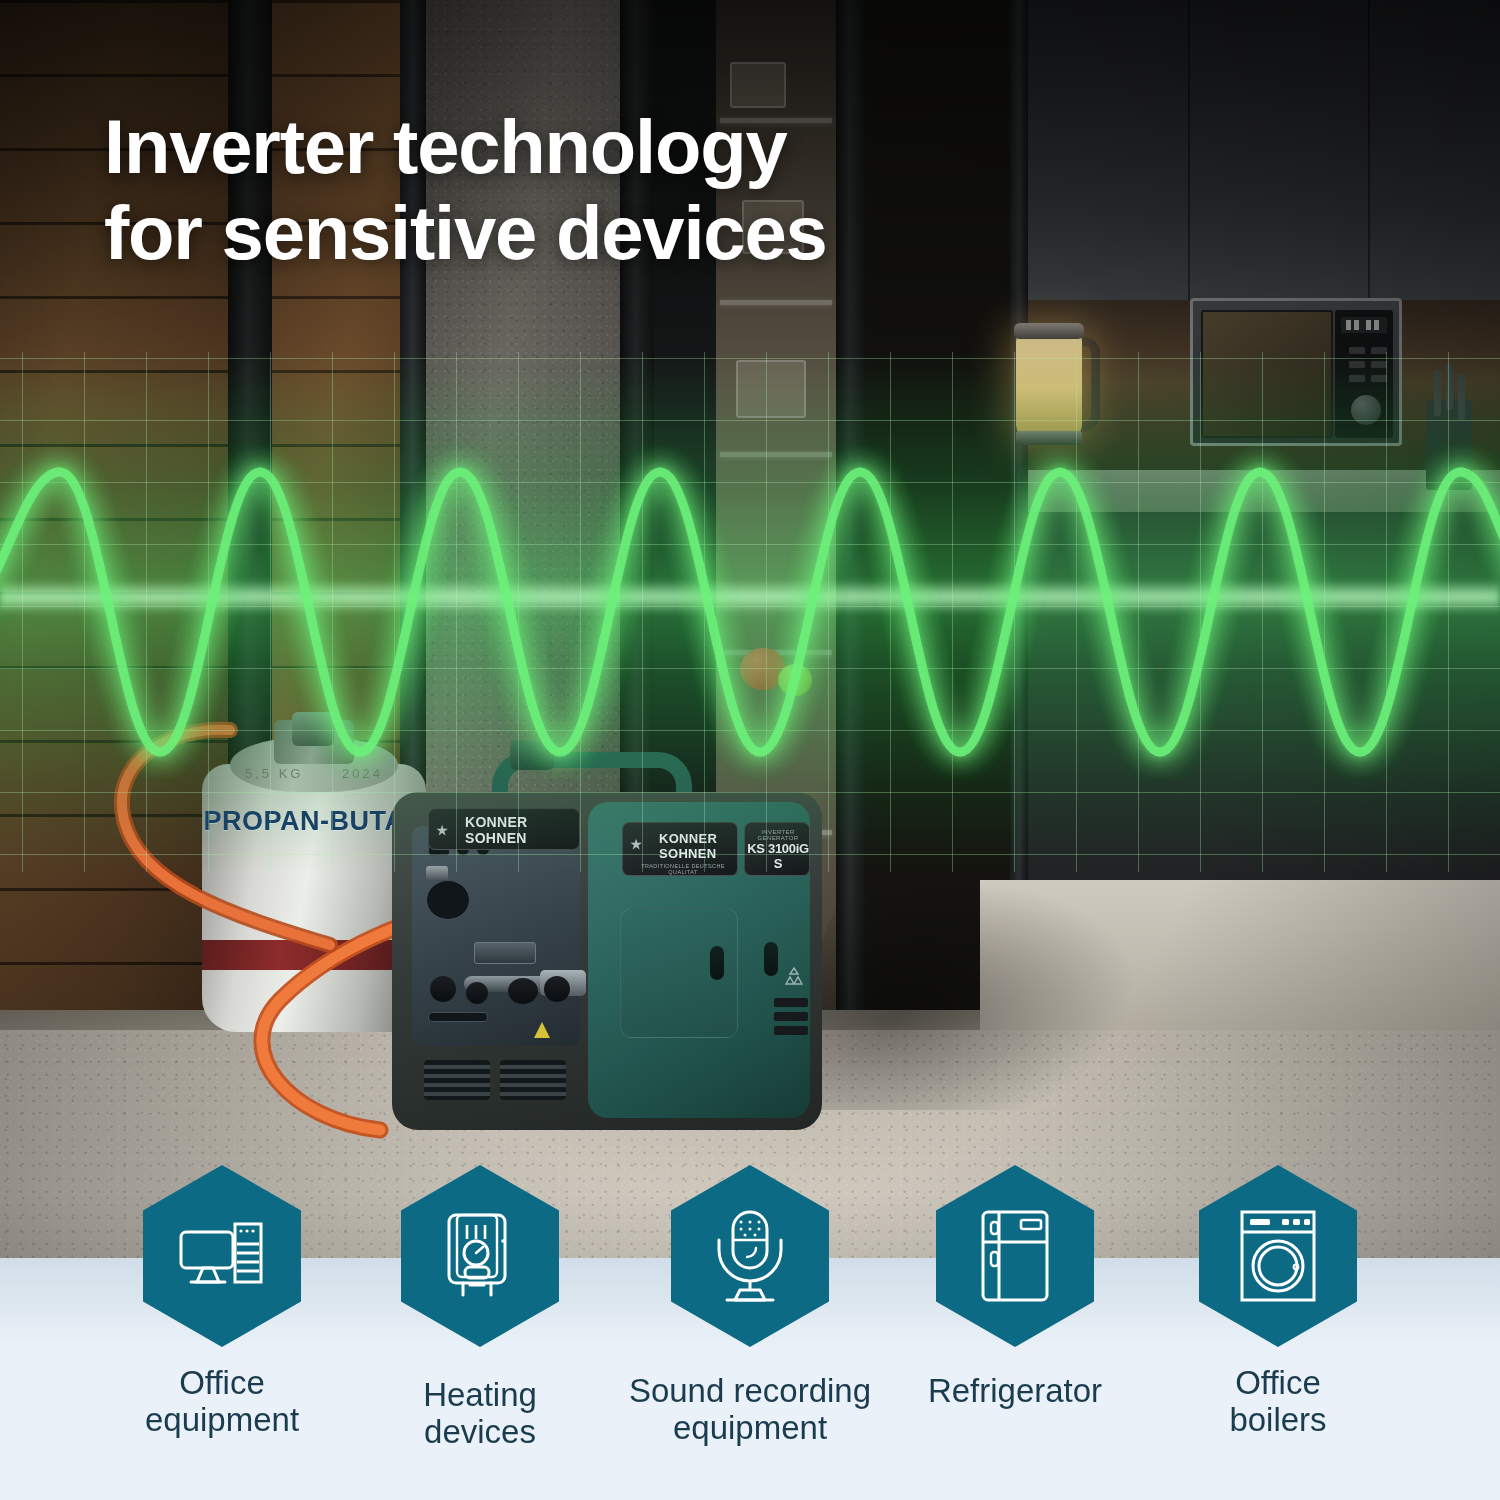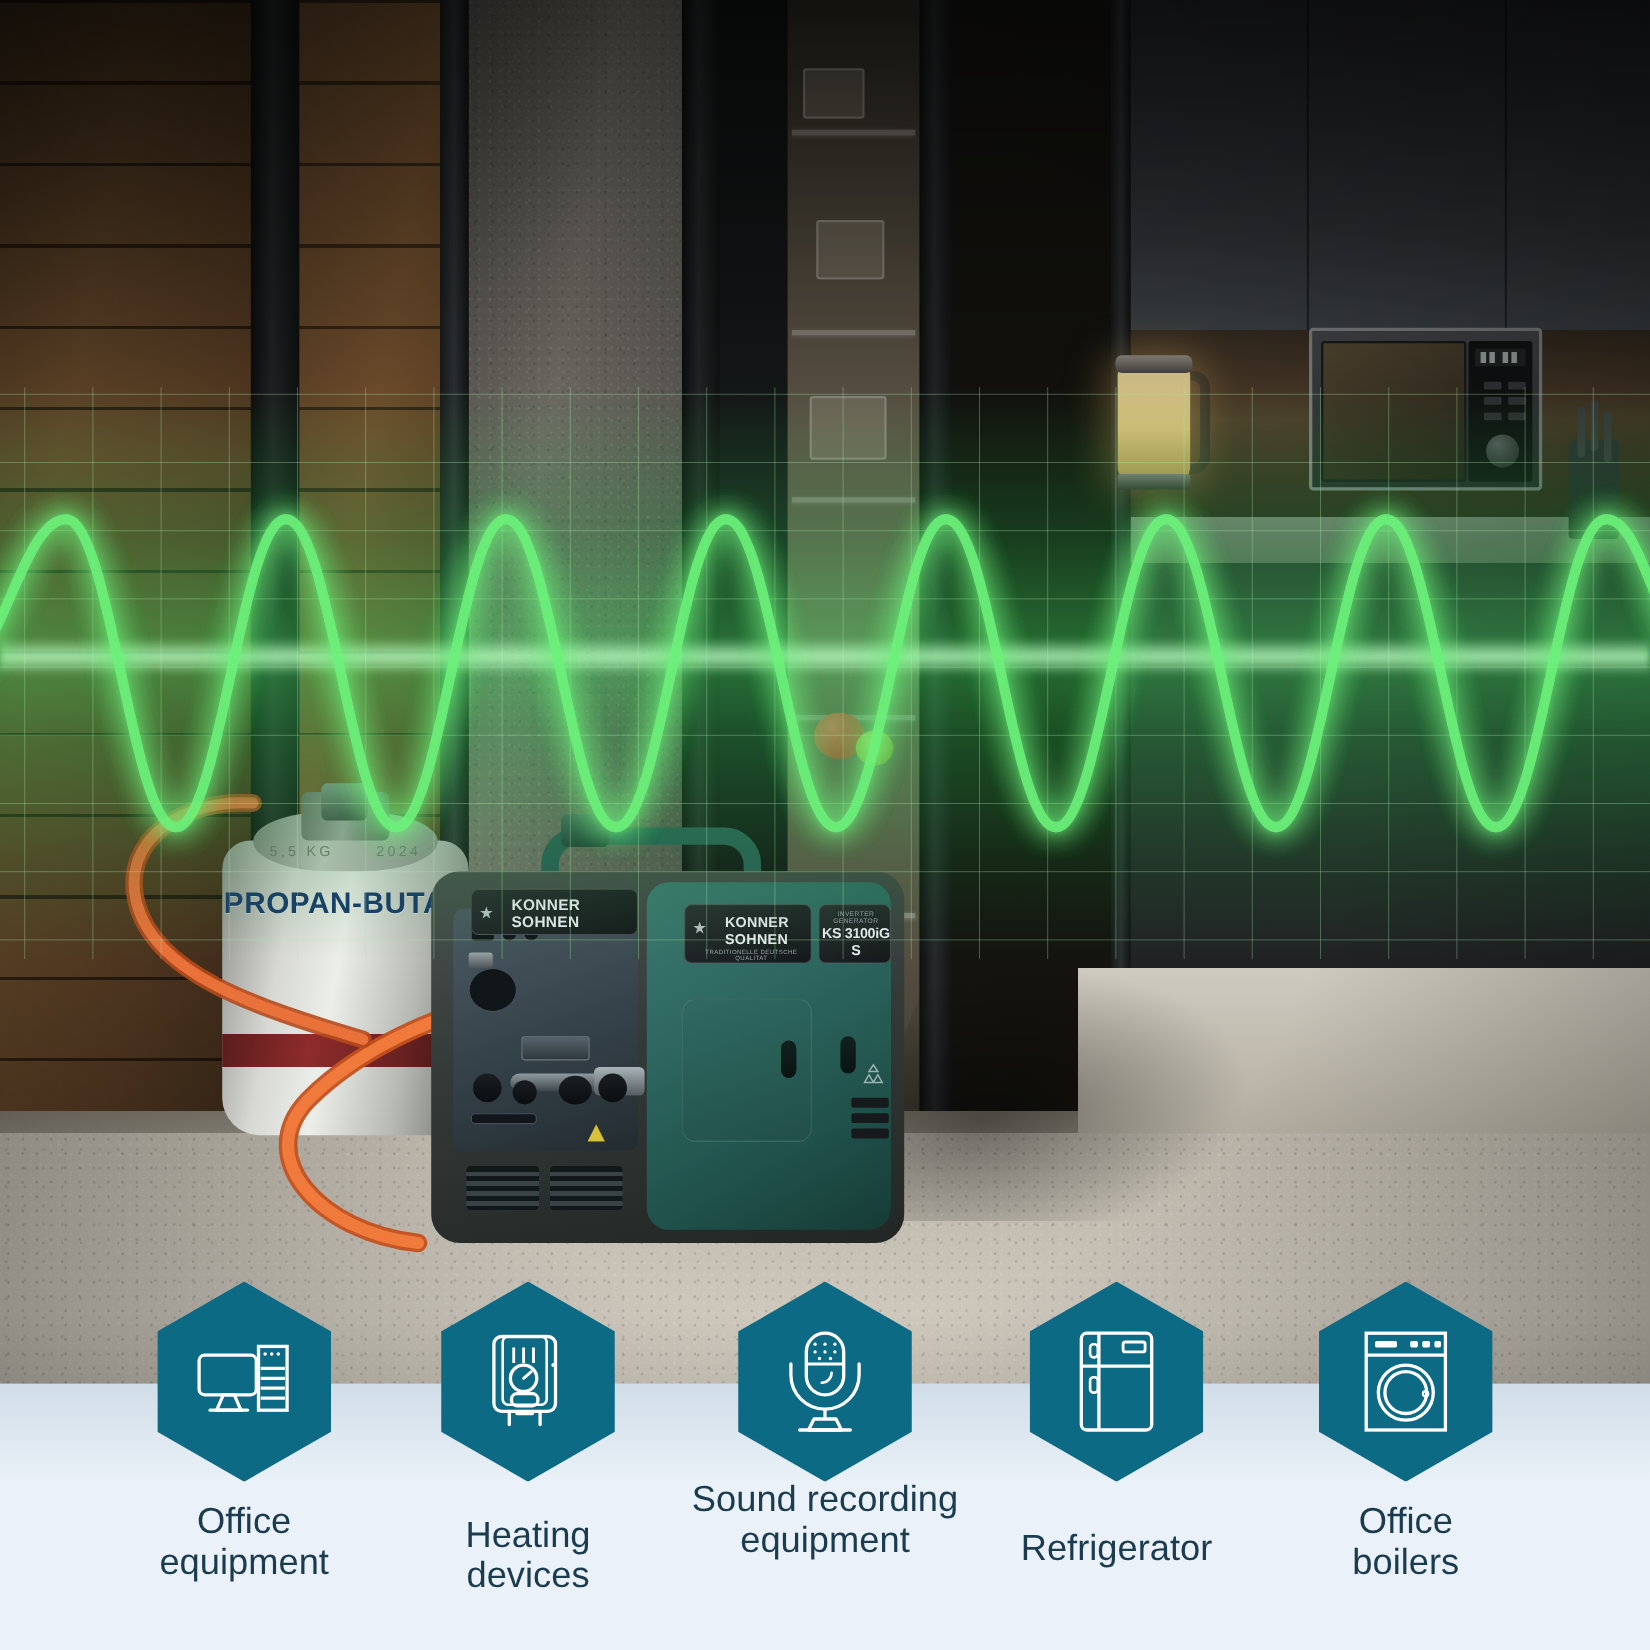--- a/index.html
+++ b/index.html
@@ -442,20 +442,24 @@
            C 1100 120, 1120 400, 1160 400
            C 1200 400, 1220 120, 1260 120
            C 1300 120, 1320 400, 1360 400
            C 1400 400, 1420 120, 1460 120
            C 1490 120, 1500 200, 1540 258" fill="none" stroke="#6cf27a" stroke-width="9" opacity=".55" filter="url(#glowbig)"></path>
       <use href="#sinepath" stroke="#9dffa6" stroke-width="5.5" fill="none" filter="url(#glowsm)"></use>
       <use href="#sinepath" stroke="#e8ffe9" stroke-width="2.4" fill="none"></use>
     </svg>
   </div>
 
+  <div class="headline">
+    <span>Inverter technology</span>
+    <span class="l2">for sensitive devices</span>
+  </div>
 
   <div class="panel"></div>
 
   <div class="feature" style="left:122px;top:1165px">
     <div class="hex">
       <svg width="86" height="72" viewBox="0 0 86 72">
         <rect x="2" y="12" width="52" height="36" rx="5" fill="none" stroke="#fff" stroke-width="3"></rect>
         <path d="M18 62 h22 l-6 -14 h-10 z" fill="none" stroke="#fff" stroke-width="3"></path>
         <line x1="12" y1="62" x2="46" y2="62" stroke="#fff" stroke-width="3" stroke-linecap="round"></line>
         <rect x="56" y="4" width="26" height="58" fill="none" stroke="#fff" stroke-width="3"></rect>
@@ -510,38 +514,38 @@
         <circle cx="48" cy="19" r="1.5" fill="#fff"></circle>
         <circle cx="34" cy="25" r="1.5" fill="#fff"></circle>
           <circle cx="44" cy="25" r="1.5" fill="#fff"></circle>
         <path d="M45 38 a9 9 0 0 1 -9 9" fill="none" stroke="#fff" stroke-width="2.4" stroke-linecap="round"></path>
         <path d="M8 30 v10 a31 31 0 0 0 62 0 v-10" fill="none" stroke="#fff" stroke-width="3" stroke-linecap="round"></path>
         <line x1="39" y1="71" x2="39" y2="80" stroke="#fff" stroke-width="3"></line>
         <path d="M24 90 l5 -10 h20 l5 10 z" fill="none" stroke="#fff" stroke-width="3" stroke-linejoin="round"></path>
         <line x1="16" y1="90" x2="62" y2="90" stroke="#fff" stroke-width="3" stroke-linecap="round"></line>
       </svg>
     </div>
-    <div class="flabel" style="top:180px;width:280px">
+    <div class="flabel" style="top:208px;width:280px">
       <span>Sound recording</span><br>
       <span>equipment</span>
     </div>
   </div>
 
   <div class="feature" style="left:915px;top:1165px">
     <div class="hex">
       <svg width="76" height="92" viewBox="0 0 76 92">
         <rect x="6" y="2" width="64" height="88" rx="5" fill="none" stroke="#fff" stroke-width="3"></rect>
         <line x1="6" y1="32" x2="70" y2="32" stroke="#fff" stroke-width="3"></line>
         <line x1="22" y1="2" x2="22" y2="90" stroke="#fff" stroke-width="3"></line>
         <rect x="14" y="12" width="7" height="12" rx="3" fill="none" stroke="#fff" stroke-width="2.4"></rect>
         <rect x="14" y="42" width="7" height="14" rx="3" fill="none" stroke="#fff" stroke-width="2.4"></rect>
         <rect x="44" y="10" width="20" height="9" rx="2" fill="none" stroke="#fff" stroke-width="2.6"></rect>
       </svg>
     </div>
-    <div class="flabel" style="top:224px">
+    <div class="flabel" style="top:208px">
       <span>Refrigerator</span>
     </div>
   </div>
 
   <div class="feature" style="left:1178px;top:1165px">
     <div class="hex">
       <svg width="80" height="92" viewBox="0 0 80 92">
         <rect x="4" y="2" width="72" height="88" fill="none" stroke="#fff" stroke-width="3"></rect>
         <line x1="4" y1="22" x2="76" y2="22" stroke="#fff" stroke-width="3"></line>
         <rect x="12" y="9" width="20" height="6" rx="1.5" fill="#fff"></rect>

